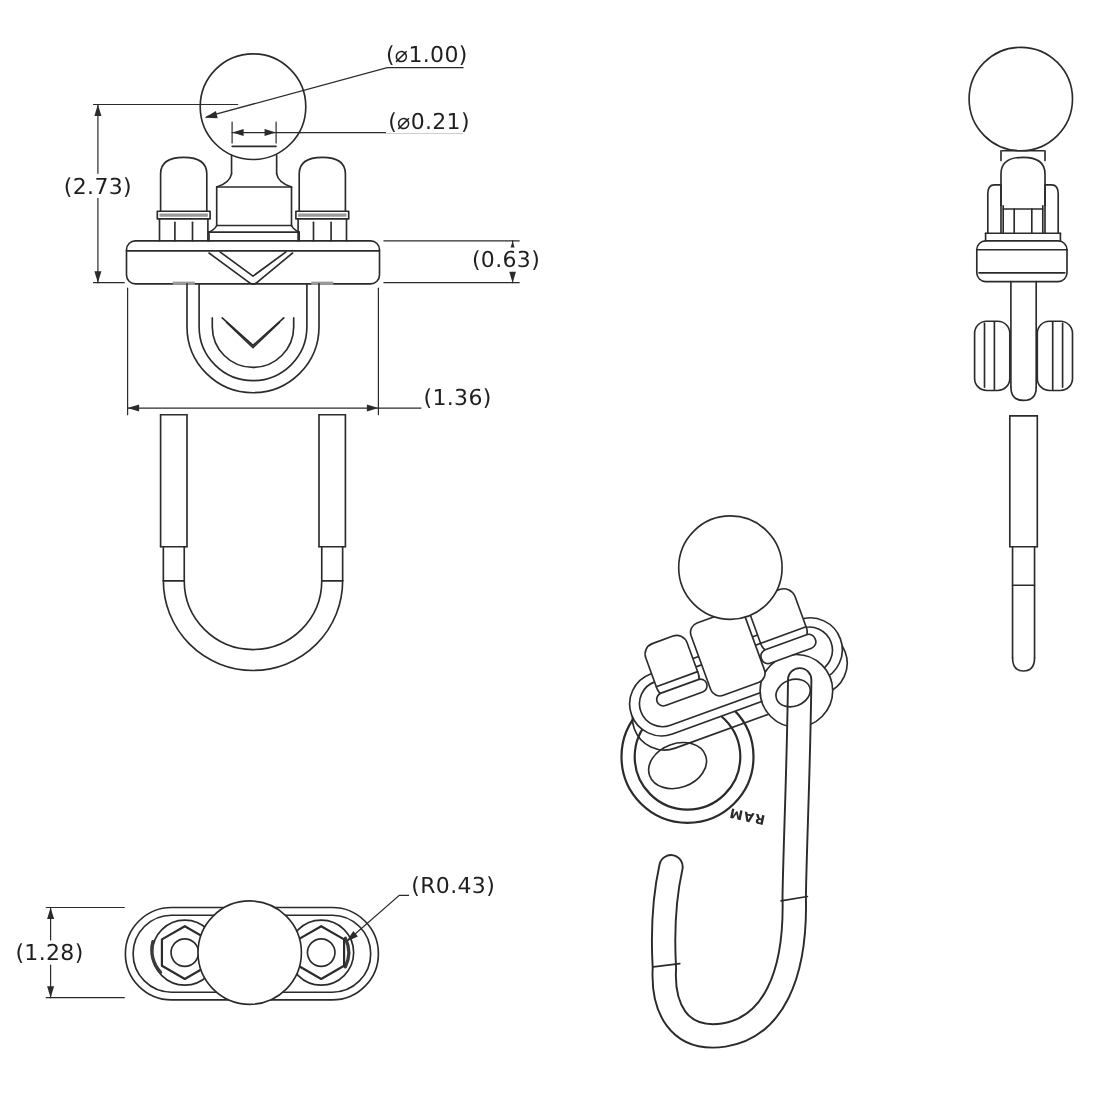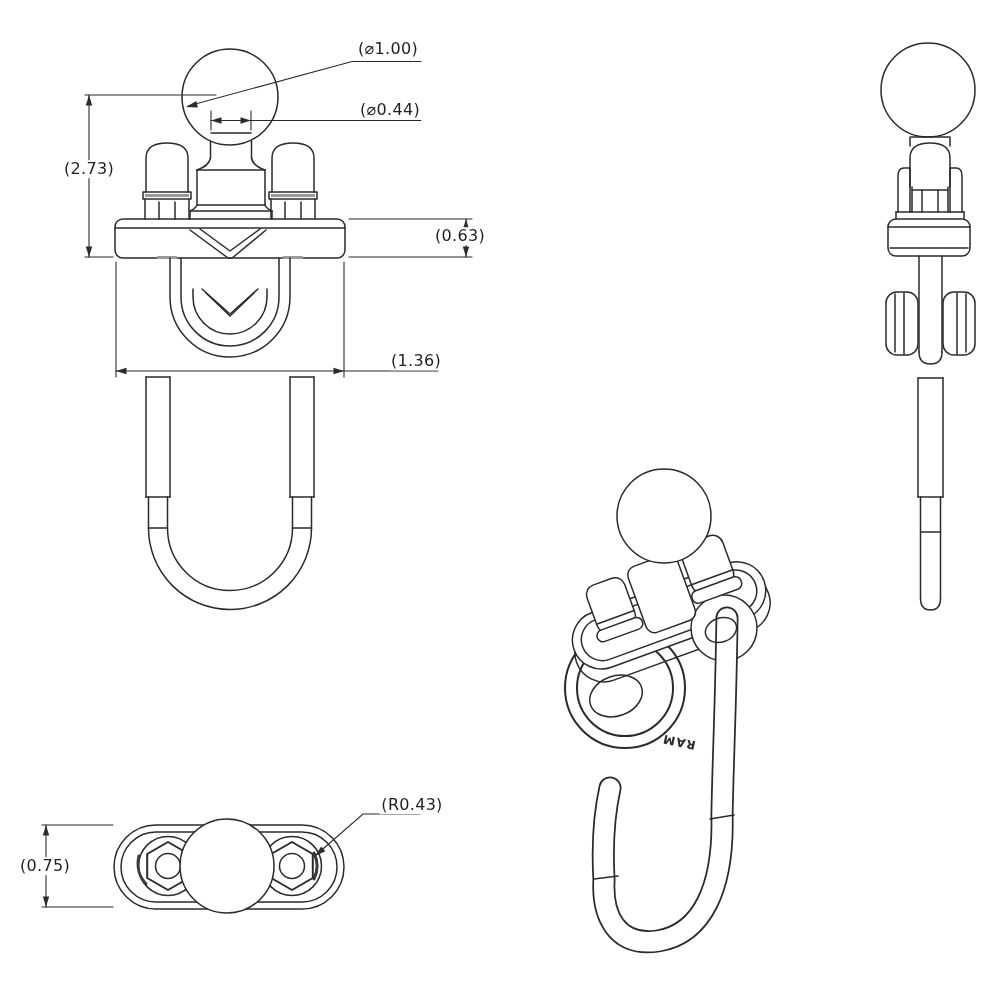--- a/index.html
+++ b/index.html
@@ -4,21 +4,21 @@
 <style>
   html,body{margin:0;padding:0;background:#ffffff;}
   .canvas{position:relative;width:1000px;height:1000px;background:#ffffff;overflow:hidden;
           font-family:"DejaVu Sans","Liberation Sans",sans-serif;}
   .canvas svg{position:absolute;left:0;top:0;}
   .dim-label{
     position:absolute;
     transform:translate(-50%,-50%);
     background:#ffffff;
     color:#1f1f1f;
-    font-size:16px;
+    font-size:20px;
     line-height:1.1;
     padding:0 2px;
     white-space:nowrap;
     letter-spacing:0.3px;
     z-index:5;
   }
   
   .lw  {stroke:#2b2b2b;stroke-width:1.5;fill:none;stroke-linecap:round;stroke-linejoin:round;}
   .lwf {stroke:#2b2b2b;stroke-width:1.5;fill:#ffffff;stroke-linejoin:round;}
   .thin{stroke:#2b2b2b;stroke-width:1.1;fill:none;stroke-linecap:round;}
@@ -257,20 +257,20 @@
       <path class="arr" d="M46,825 l-3.2,10.5 h6.4 Z"></path>
       <path class="arr" d="M46,907 l-3.2,-10.5 h6.4 Z"></path>
 
       <path class="thin" d="M420,814 H363 L316,855"></path>
       <path class="arr" d="M315,856 L321.2,846.4 L325.4,851.3 Z"></path>
     </g>
   </g>
 </svg>
 
 <div class="dim-label" style="left:388px;top:49px">(⌀1.00)</div>
-<div class="dim-label" style="left:390px;top:110px">(⌀0.44)</div>
+<div class="dim-label" style="left:390px;top:110px">(⌀0.21)</div>
 <div class="dim-label" style="left:89px;top:169px">(2.73)</div>
 <div class="dim-label" style="left:460px;top:236px">(0.63)</div>
 <div class="dim-label" style="left:416px;top:361px">(1.36)</div>
 <div class="dim-label" style="left:412px;top:805px">(R0.43)</div>
-<div class="dim-label" style="left:45px;top:866px">(0.75)</div>
+<div class="dim-label" style="left:45px;top:866px">(1.28)</div>
 
 </div>
 
 </body></html>

